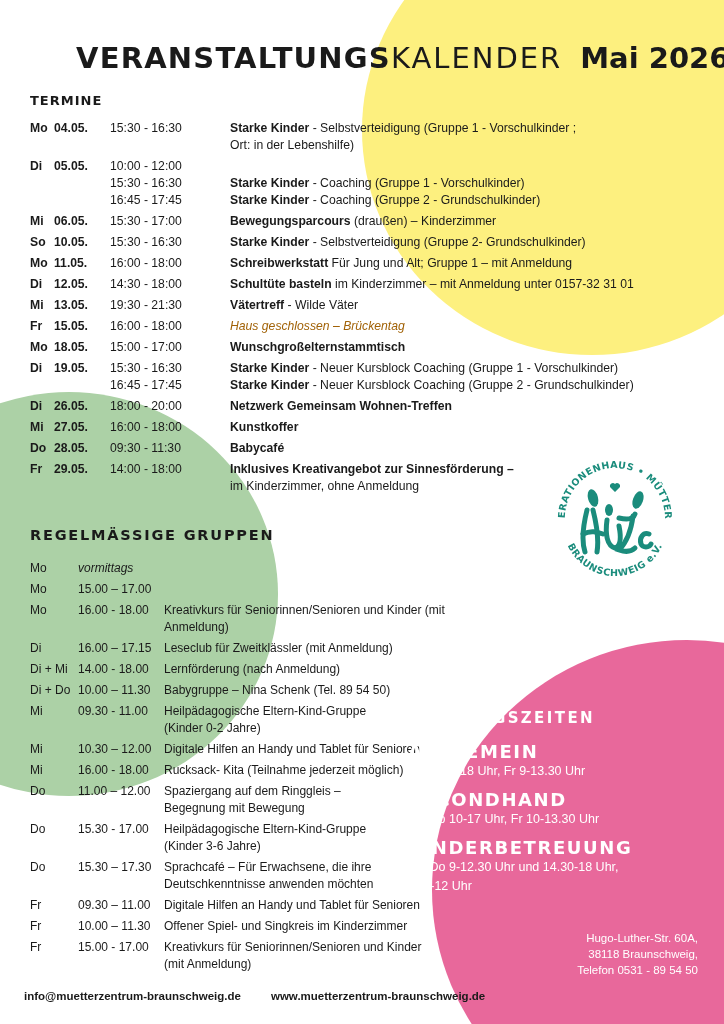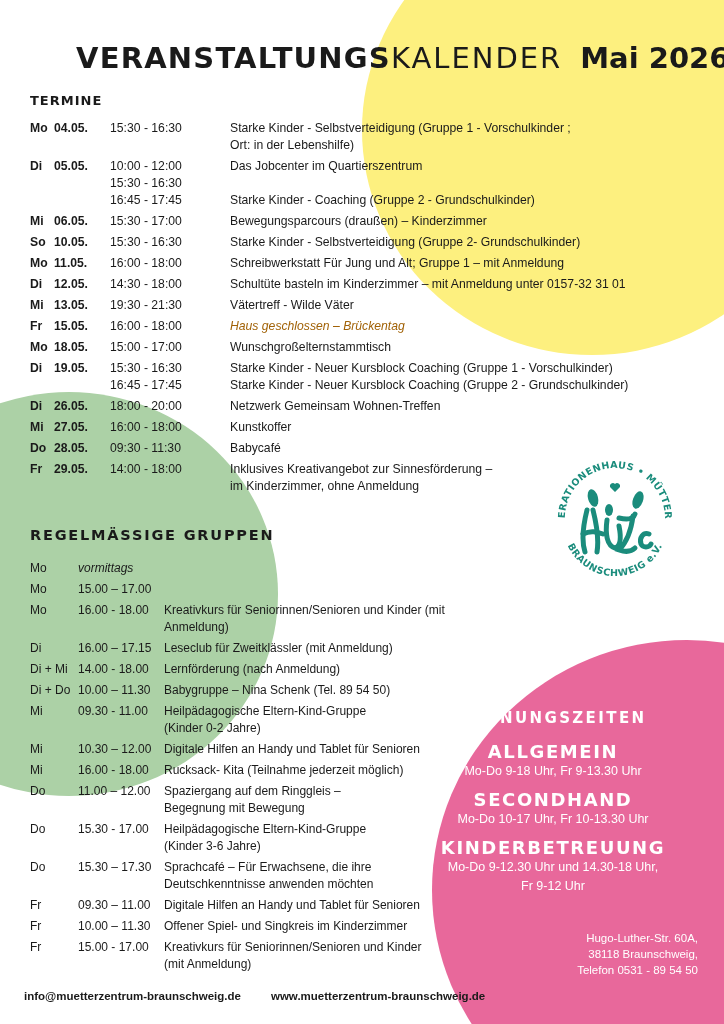--- a/index.html
+++ b/index.html
@@ -29,28 +29,28 @@
     font-family: "DejaVu Sans", sans-serif;
   }
   .termine-h { left: 30px; top: 93px; letter-spacing: 1px; }
   .gruppen-h { left: 30px; top: 527px; font-size: 14.5px; }
 
   .events { left: 30px; top: 120px; width: 680px; font-size: 12.2px; }
   .ev { display: grid; grid-template-columns: 24px 56px 120px 1fr; line-height: 17px; margin-bottom: 4px; }
   .ev .day, .ev .date { font-weight: bold; }
   .ev .time { grid-column: 3; }
   .ev .desc { grid-column: 4; }
-  .ev b { font-weight: normal; }
+  .ev b { font-weight: bold; }
   .ev .red { color: #a16207; font-style: italic; }
 
   .groups { left: 30px; top: 560px; width: 450px; font-size: 12px; }
   .gr { display: grid; grid-template-columns: 48px 86px 1fr; line-height: 17px; margin-bottom: 4px; }
   .gr .g-time.italic { font-style: italic; }
 
-  .hours { right: 26px; top: 709px; width: 290px; text-align: center; color: #ffffff; }
+  .hours { right: 26px; top: 709px; width: 290px; text-align: left; color: #ffffff; }
   .hours .h-title { font-weight: bold; letter-spacing: 2.4px; font-size: 15px; margin-bottom: 14px; font-family: "DejaVu Sans", sans-serif; }
   .hours .h-sub { font-weight: bold; letter-spacing: 1.6px; font-size: 18px; margin-top: 8px; font-family: "DejaVu Sans", sans-serif; }
   .hours .h-line { font-size: 12.5px; line-height: 19px; }
   .address { right: 26px; top: 930px; text-align: right; color: #ffffff; font-size: 11.5px; line-height: 16px; margin-left: 8px; }
 
   .footer { left: 24px; top: 990px; font-size: 11.5px; font-weight: bold; white-space: nowrap; }
   .footer span { margin-right: 30px; }
 
   .logo { left: 545px; top: 448px; width: 140px; height: 140px; }
 </style>
@@ -75,24 +75,24 @@
       <span class="desc"><b>Starke Kinder</b><span> - Selbstverteidigung (Gruppe 1 - Vorschulkinder ;</span></span>
       <span class="day"></span>
       <span class="date"></span>
       <span class="time"></span>
       <span class="desc"><span>Ort: in der Lebenshilfe)</span></span>
     </div>
     <div class="ev">
       <span class="day">Di</span>
       <span class="date">05.05.</span>
       <span class="time">10:00 - 12:00</span>
-      <span class="desc"><b>Das Jobcenter im Quartierszentrum</b></span>
       <span class="day"></span>
       <span class="date"></span>
       <span class="time">15:30 - 16:30</span>
+      <span class="desc"><b>Starke Kinder</b><span> - Coaching (Gruppe 1 - Vorschulkinder)</span></span>
       <span class="day"></span>
       <span class="date"></span>
       <span class="time">16:45 - 17:45</span>
       <span class="desc"><b>Starke Kinder</b><span> - Coaching (Gruppe 2 - Grundschulkinder)</span></span>
     </div>
     <div class="ev">
       <span class="day">Mi</span>
       <span class="date">06.05.</span>
       <span class="time">15:30 - 17:00</span>
       <span class="desc"><b>Bewegungsparcours</b><span> (draußen) – Kinderzimmer</span></span>

